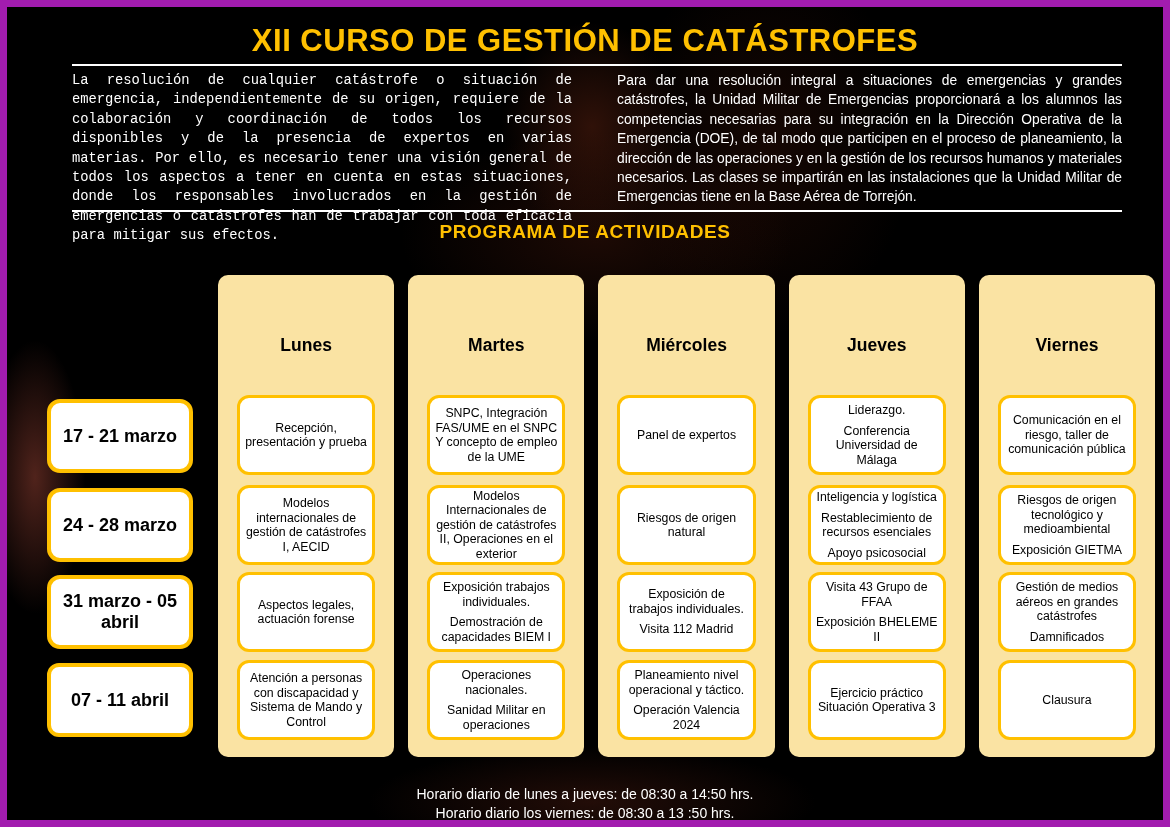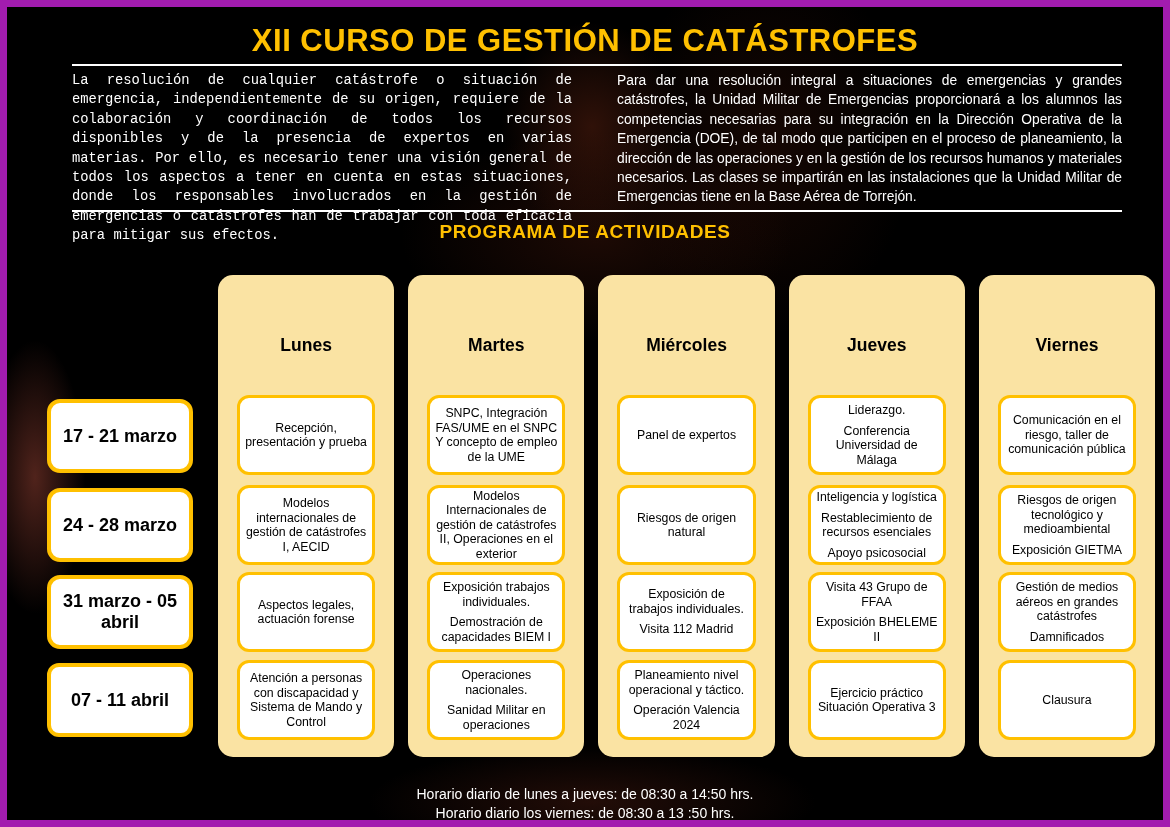--- a/index.html
+++ b/index.html
@@ -83,21 +83,21 @@
   .date-box.d4{ top:388px;border-radius:12px; }
   
   .week{
     position:absolute; left:211px; top:268px; width:937px; height:482px;
     display:flex; gap:14px;
   }
   .day-col{
     position:relative;
     flex:1;
     background:var(--column-cream);
-    border-radius:15px;
+    border-radius:10px;
   }
   .day-name{
     position:absolute; top:60px; left:0; width:100%;
     text-align:center;
     font-size:17.5px; font-weight:bold; color:#000;
   }
   .cell{
     position:absolute; left:19px; right:19px; height:80px;
     background:#fff;
     border:3.5px solid var(--cell-border);

